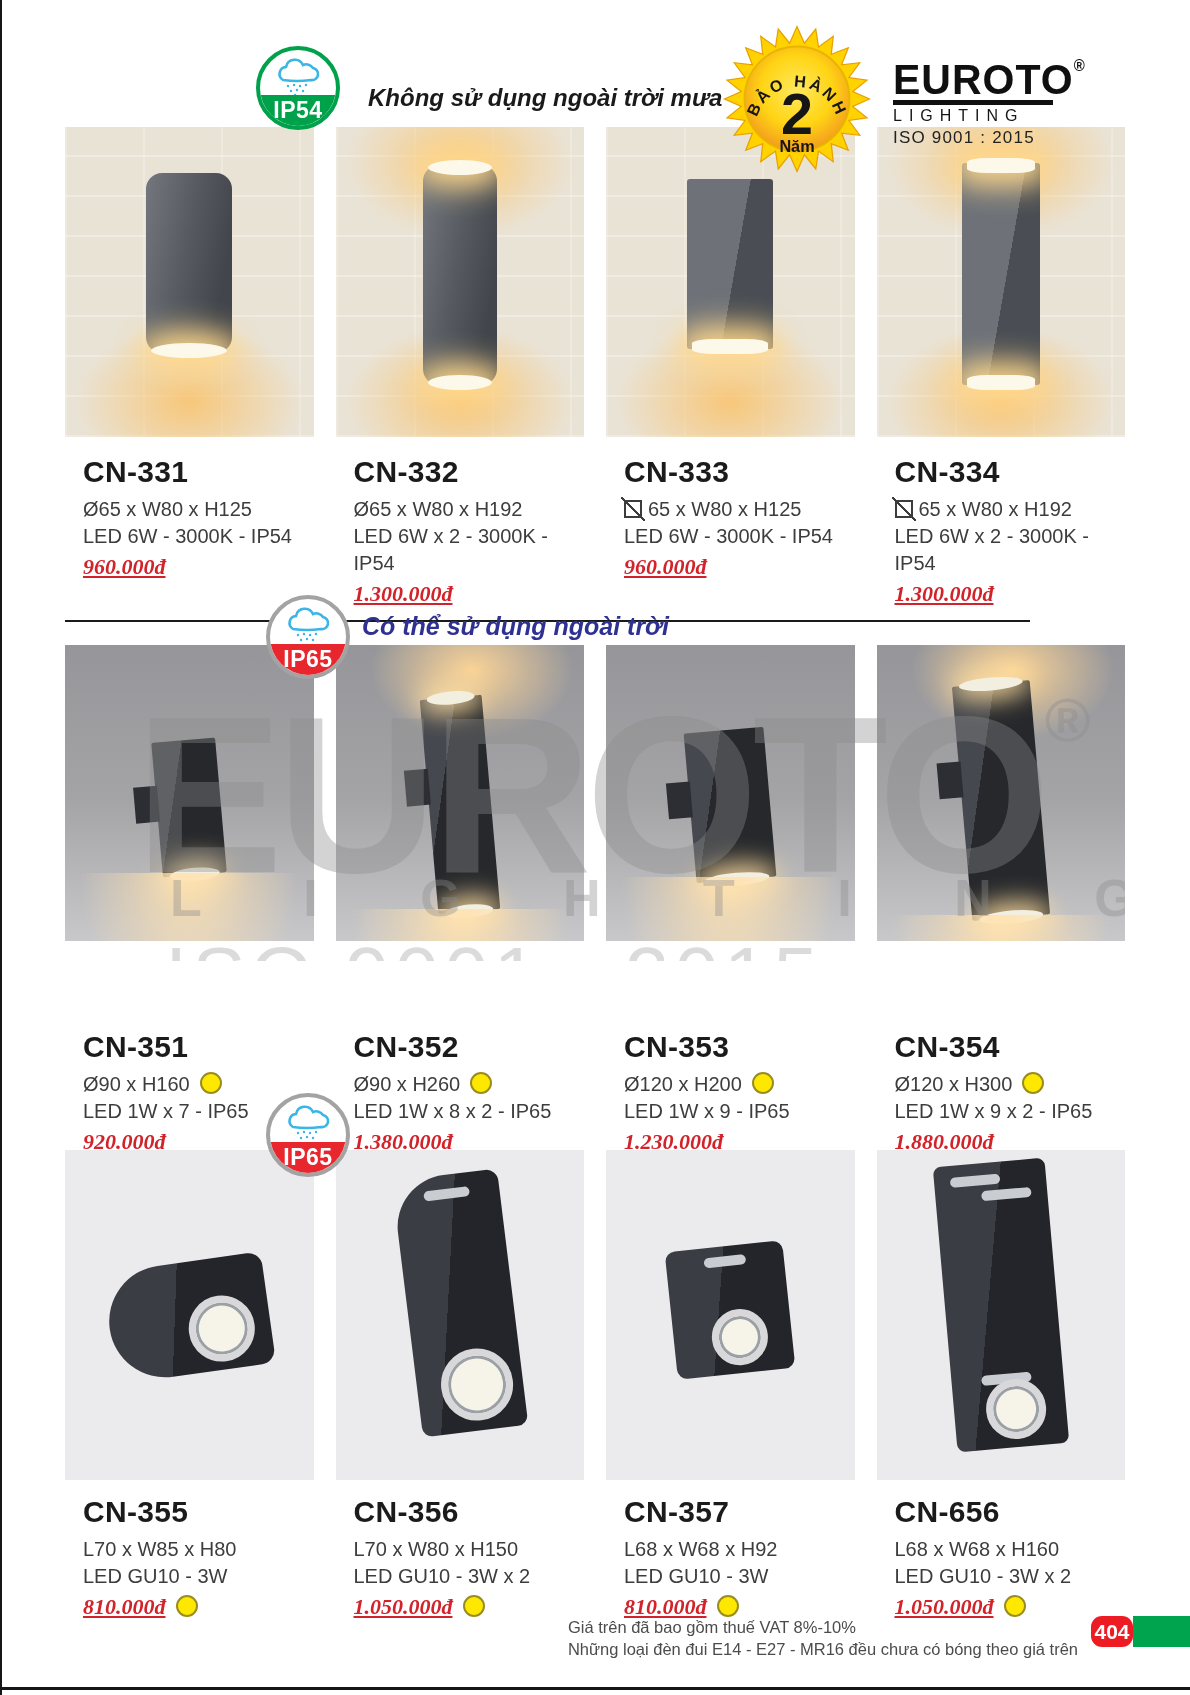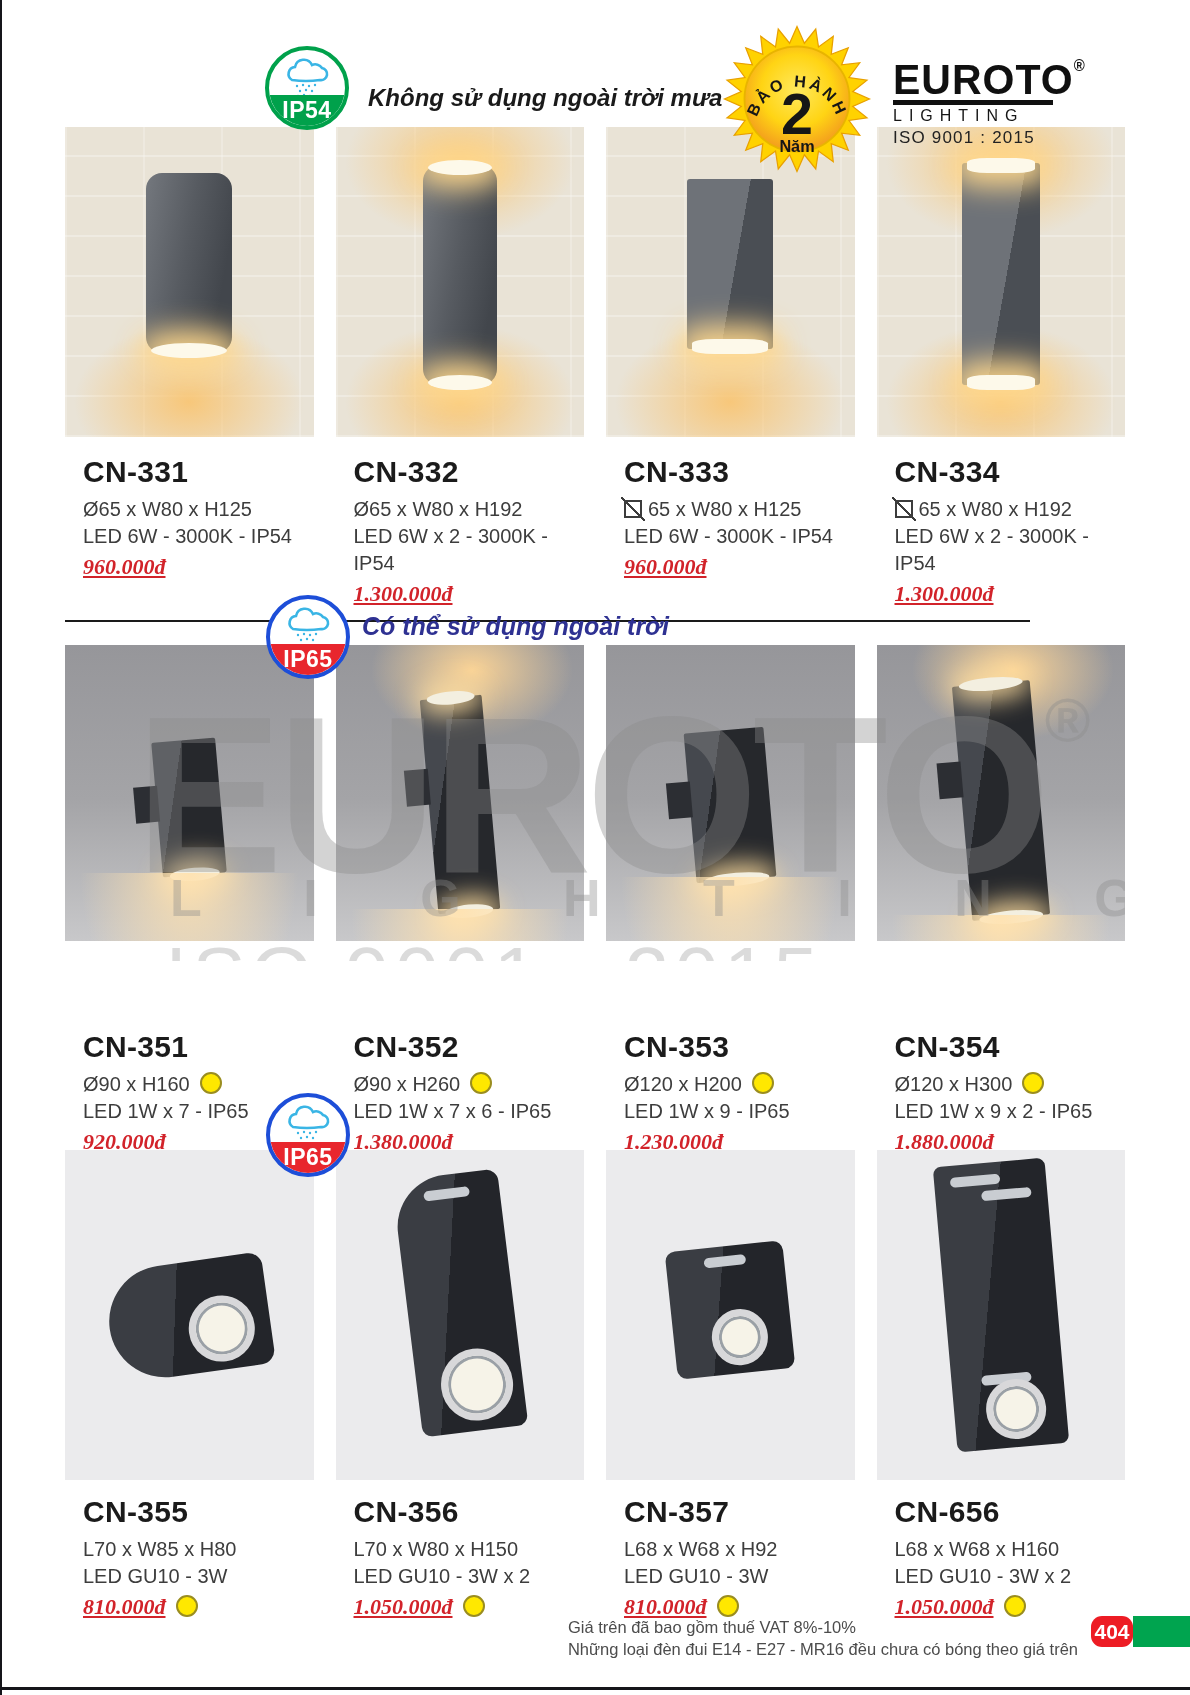--- a/index.html
+++ b/index.html
@@ -5,21 +5,21 @@
   html,body{margin:0;padding:0;background:#f2f2f2;}
   .page{position:relative;width:1190px;height:1695px;margin:0 auto;background:#ffffff;
         font-family:"Liberation Sans",sans-serif;overflow:hidden;}
   .edge-left{position:absolute;left:0;top:0;bottom:0;width:2px;background:#15151a;}
   .edge-bottom{position:absolute;left:0;top:1687px;width:100%;height:3px;background:#15151a;}
 
   
   .ip-badge{position:absolute;width:84px;height:84px;border-radius:50%;background:#fff;
             overflow:hidden;z-index:12;box-sizing:border-box;}
   .ip-badge.green{border:4px solid #00a14b;}
-  .ip-badge.red{border:4px solid #1d4ed8;}
+  .ip-badge.red{border:4px solid #a3a3a3;}
   .ip-badge svg{position:absolute;left:50%;top:6px;transform:translateX(-50%);}
   .ip-band{position:absolute;left:-4px;right:-4px;bottom:-2px;height:33px;color:#fff;
            font-weight:bold;font-size:23px;text-align:center;line-height:31px;letter-spacing:.5px;}
   .ip-badge.green .ip-band{background:#00a14b;}
   .ip-badge.red .ip-band{background:#e8262d;}
 
   
   .sec-title{position:absolute;font-style:italic;font-weight:bold;z-index:12;}
   .t1{left:368px;top:84px;font-size:24px;color:#1a1a1a;}
   .t2{left:362px;top:612px;font-size:25px;color:#2e3192;}
@@ -118,21 +118,21 @@
     color:#fff;font-weight:bold;font-size:21px;text-align:center;line-height:31px;z-index:12;border-radius:11px;}
   .page-green{position:absolute;left:1133px;top:1616px;width:57px;height:31px;background:#00a44f;z-index:12;}
 </style>
 </head>
 <body>
 
 <div class="page">
   <div class="edge-left"></div>
   <div class="edge-bottom"></div>
 
-  <div class="ip-badge green" style="left:265px;top:46px;">
+  <div class="ip-badge green" style="left:256px;top:46px;">
     <svg width="54" height="42" viewBox="0 0 54 42">
       <path d="M12 24 a7 7 0 0 1 3-13 a9 9 0 0 1 17-2 a8 8 0 0 1 10 3 a6 6 0 0 1 -2 12 q-14 2 -28 0 z" fill="#ffffff" stroke="#3ab5e5" stroke-width="2.6"></path>
       <g fill="#3ab5e5">
         <circle cx="17" cy="30" r="1.2"></circle>
           <circle cx="23" cy="29" r="1.2"></circle>
           <circle cx="29" cy="30" r="1.2"></circle>
           <circle cx="35" cy="29" r="1.2"></circle>
         <circle cx="20" cy="35" r="1.2"></circle>
           <circle cx="26" cy="34" r="1.2"></circle>
           <circle cx="32" cy="35" r="1.2"></circle>
@@ -295,21 +295,21 @@
   <div class="cols row2-lab">
     <div class="plabel">
       <div class="pname">CN-351</div>
       <div class="pdim"><span>Ø90 x H160</span><span class="dot"></span></div>
       <div class="pspec">LED 1W x 7 - IP65</div>
       <div class="pprice"><span>920.000đ</span></div>
     </div>
     <div class="plabel">
       <div class="pname">CN-352</div>
       <div class="pdim"><span>Ø90 x H260</span><span class="dot"></span></div>
-      <div class="pspec">LED 1W x 7 x 6 - IP65</div>
+      <div class="pspec">LED 1W x 8 x 2 - IP65</div>
       <div class="pprice"><span>1.380.000đ</span></div>
     </div>
     <div class="plabel">
       <div class="pname">CN-353</div>
       <div class="pdim"><span>Ø120 x H200</span><span class="dot"></span></div>
       <div class="pspec">LED 1W x 9 - IP65</div>
       <div class="pprice"><span>1.230.000đ</span></div>
     </div>
     <div class="plabel">
       <div class="pname">CN-354</div>

